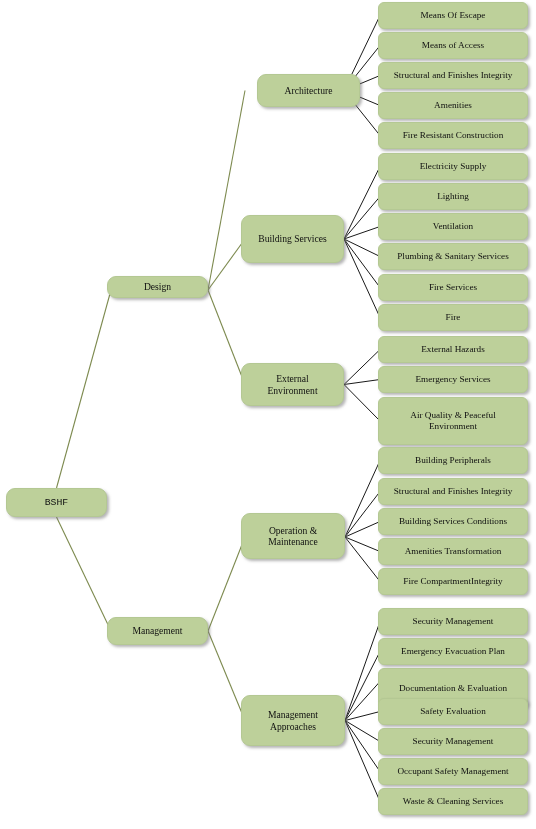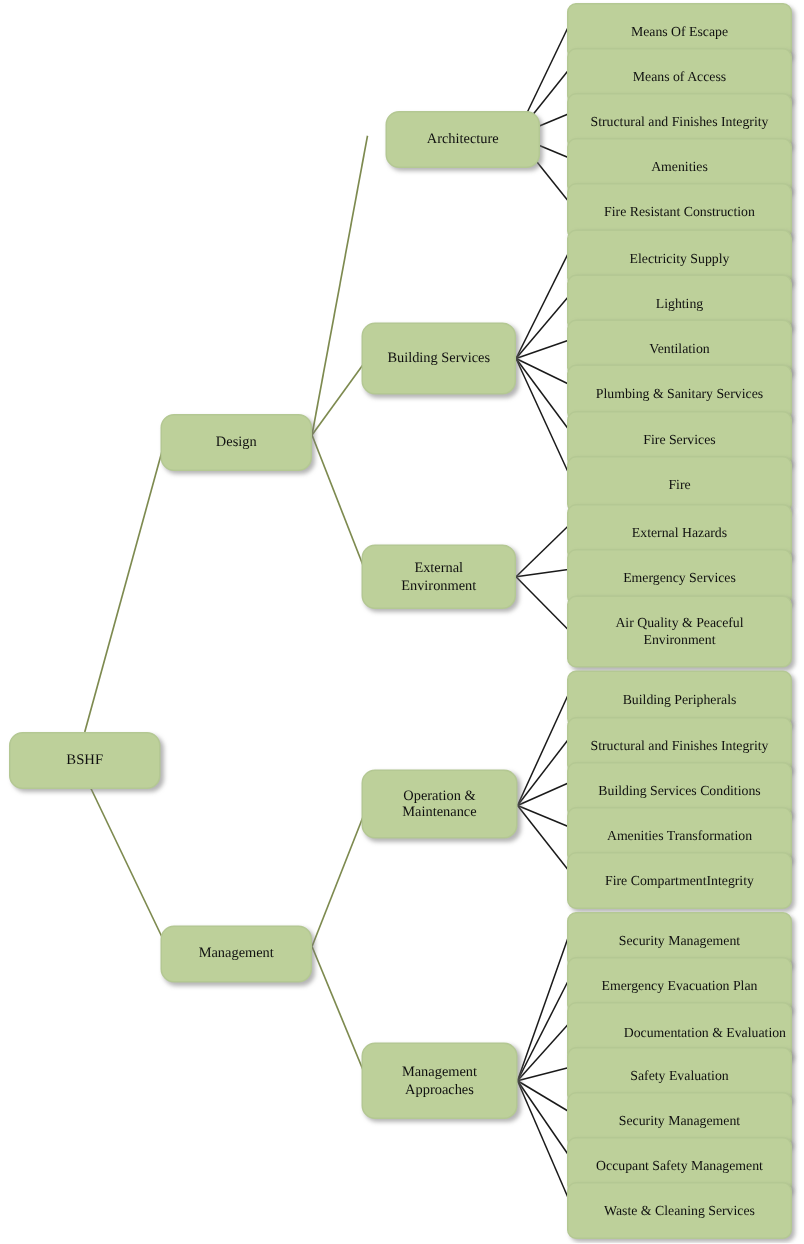--- a/index.html
+++ b/index.html
@@ -29,38 +29,39 @@
     background: #bdd09a;
     border: 1px solid #b4c893;
     border-radius: 7px;
     box-shadow: 2px 2px 3px rgba(120,120,120,0.55);
     display: flex;
     align-items: center;
     justify-content: center;
     text-align: center;
     color: #101010;
     line-height: 1.18;
-    padding: 18px 3px;
+    padding: 7px 3px;
     overflow: hidden;
   }
   .node.leaf {
     font-size: 9.2px;
     border-radius: 6px;
   }
   .node.mid {
     font-size: 9.6px;
     border-radius: 9px;
   }
   .node.branch {
     font-size: 9.6px;
     border-radius: 9px;
   }
   .node.root {
     font-size: 9.8px;
     border-radius: 9px;
+    font-family: Liberation Mono, monospace;
   }
   .node span { display: block; white-space: pre-line; }
 </style>
 </head>
 <body>
 
 <div id="canvas">
   <svg class="edges" viewBox="0 0 536 829">
       <line x1="56.5" y1="488" x2="111" y2="290" stroke="#7d8a4f" stroke-width="1.1"></line>
       <line x1="56.5" y1="517" x2="111" y2="631" stroke="#7d8a4f" stroke-width="1.1"></line>
@@ -181,21 +182,21 @@
       </div>
       <div class="node leaf" style="left: 378px; top: 568px; width: 150px; height: 27px;">
         <span>Fire CompartmentIntegrity</span>
       </div>
       <div class="node leaf" style="left: 378px; top: 608px; width: 150px; height: 27px;">
         <span>Security Management</span>
       </div>
       <div class="node leaf" style="left: 378px; top: 638px; width: 150px; height: 27px;">
         <span>Emergency Evacuation Plan</span>
       </div>
-      <div class="node leaf" style="left: 378px; top: 668px; width: 150px; height: 40px; justify-content: flex-end;">
+      <div class="node leaf" style="left: 378px; top: 668px; width: 150px; height: 40px;">
         <span>Documentation &amp; Evaluation</span>
       </div>
       <div class="node leaf" style="left: 378px; top: 698px; width: 150px; height: 27px;">
         <span>Safety Evaluation</span>
       </div>
       <div class="node leaf" style="left: 378px; top: 728px; width: 150px; height: 27px;">
         <span>Security Management</span>
       </div>
       <div class="node leaf" style="left: 378px; top: 758px; width: 150px; height: 27px;">
         <span>Occupant Safety Management</span>

